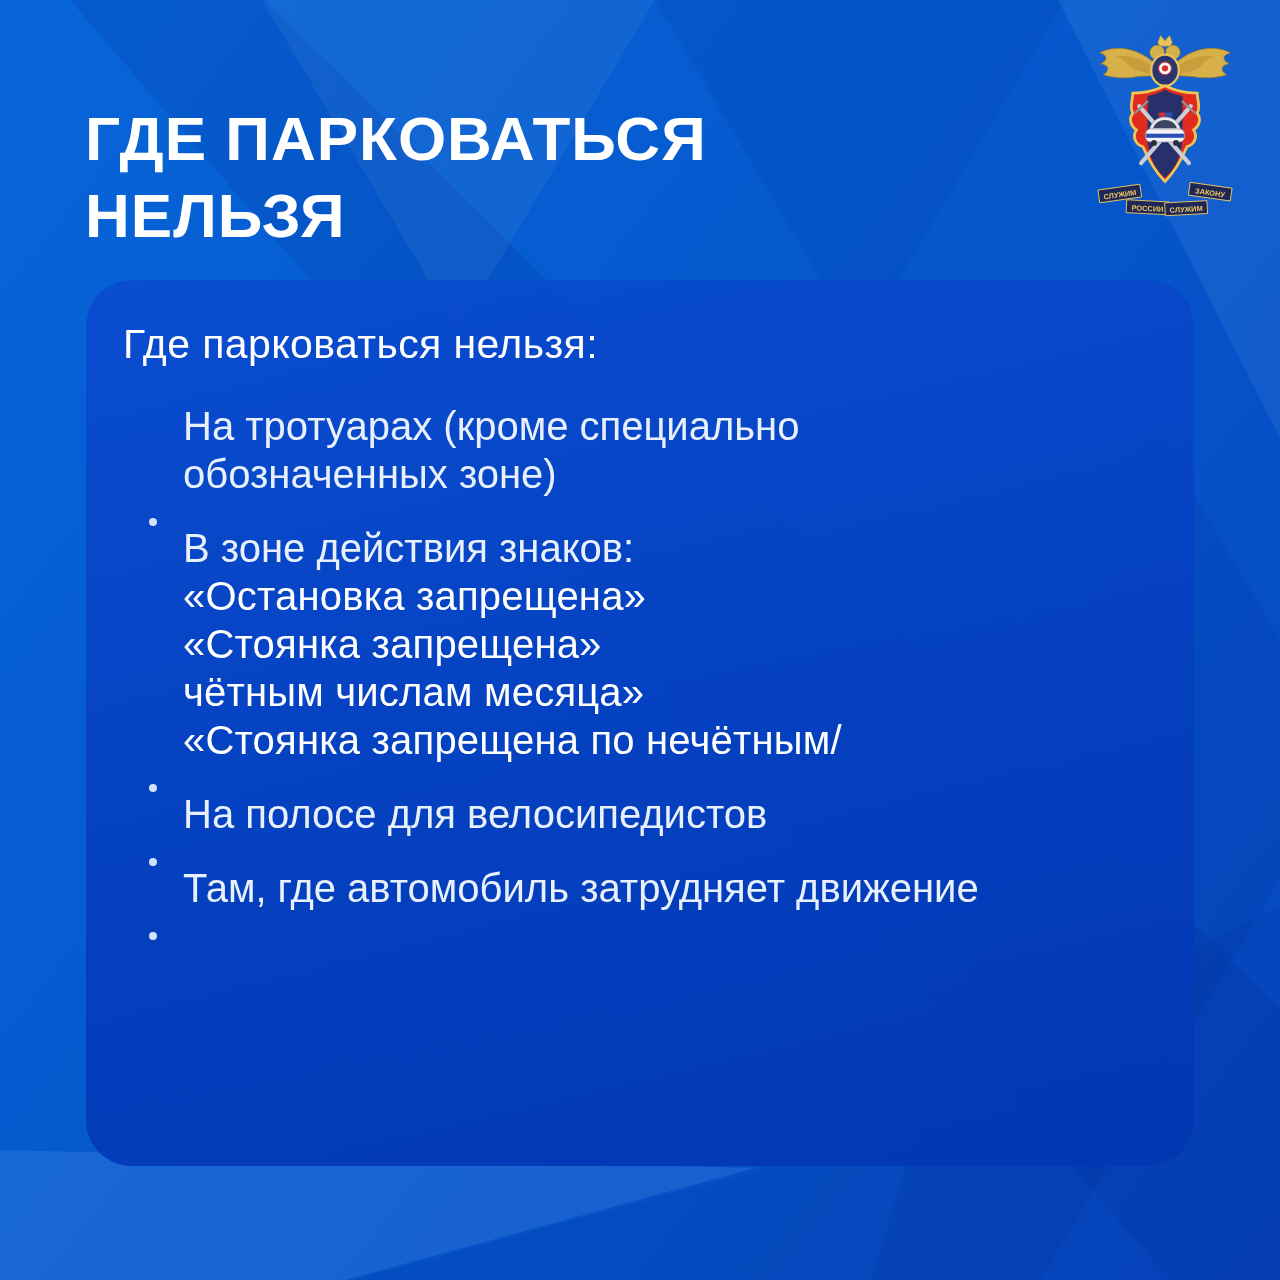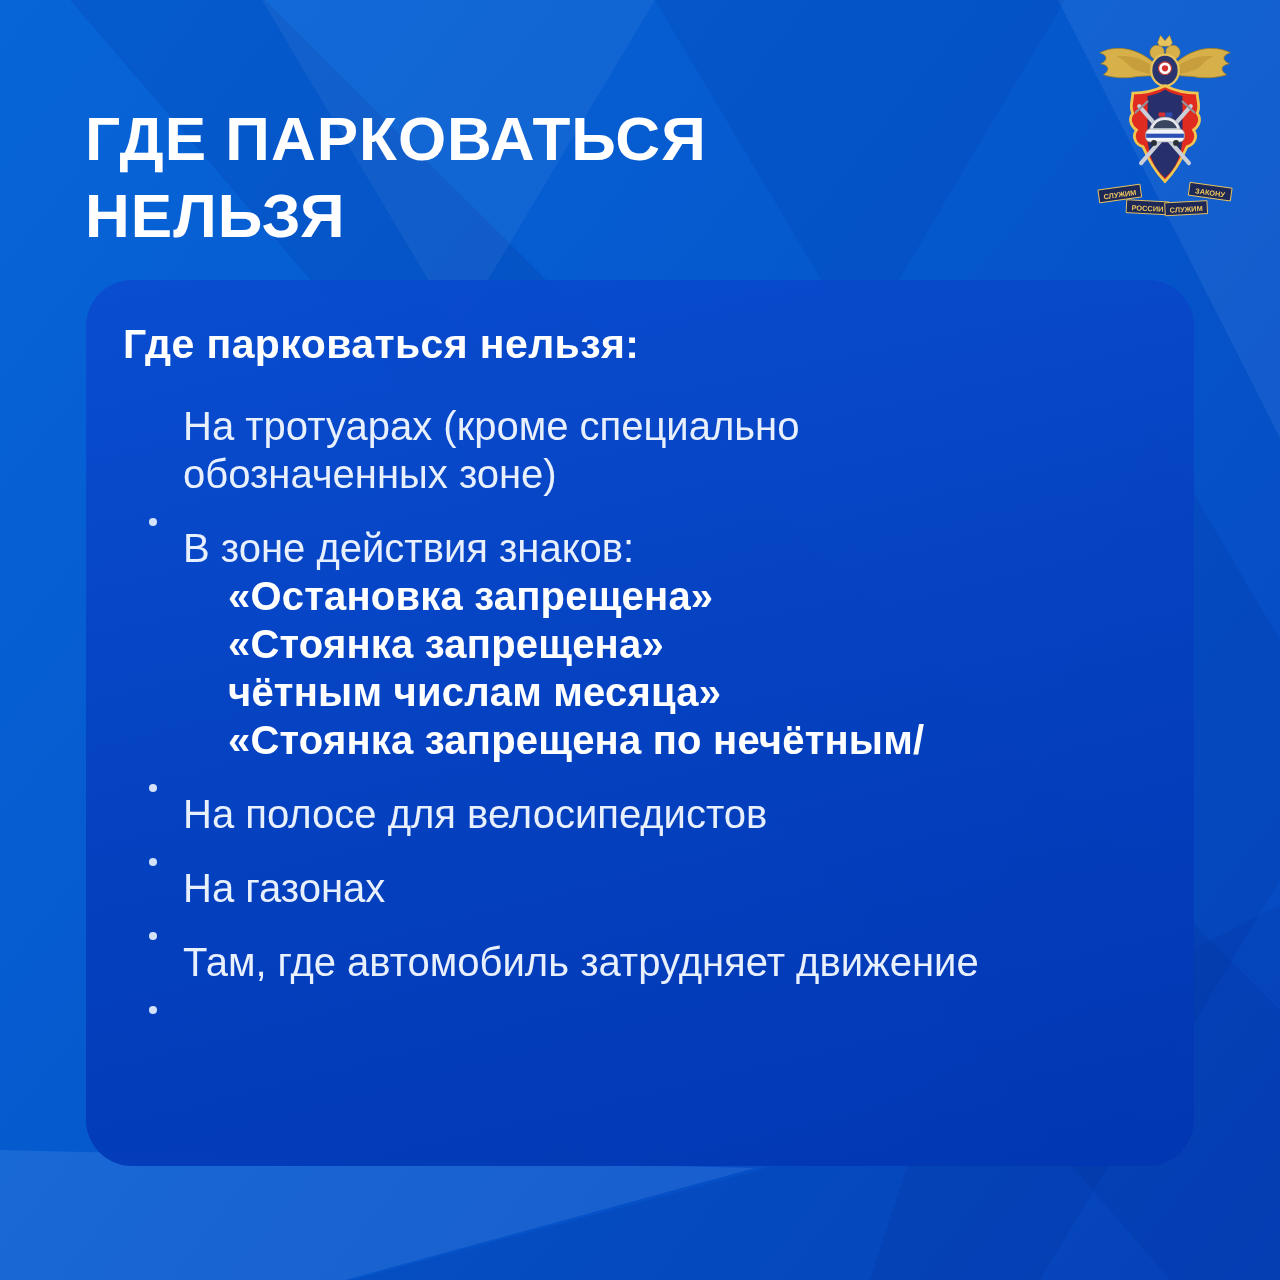--- a/index.html
+++ b/index.html
@@ -52,35 +52,35 @@
   .emblem{position:absolute;right:46px;top:26px;width:138px;height:208px;}
 
   .card{
     position:absolute;left:86px;top:280px;width:1108px;height:886px;
     border-radius:46px;box-sizing:border-box;
     padding:40px 46px 0 37px;
     background:linear-gradient(168deg,rgba(10,76,208,0.94) 0%,rgba(4,63,190,0.95) 55%,rgba(2,54,178,0.94) 100%);
   }
   .card-heading{
     margin:0 0 34px 0;color:#ffffff;
-    font-size:41px;font-weight:700;line-height:48px;letter-spacing:0.4px;
+    font-size:41px;font-weight:400;line-height:48px;letter-spacing:0.4px;
   }
   ul.rules{list-style:none;margin:0;padding:0;}
   ul.rules li{
     display:flex;margin:0 0 26px 0;
     color:#e8f0fd;font-size:40px;line-height:48px;font-weight:400;align-items:flex-end;
   }
   .dot{flex:0 0 60px;position:relative;}
   .dot::after{
     content:"";position:absolute;left:26px;top:20px;
     width:8px;height:8px;border-radius:50%;background:#d4e2f9;
   }
   .li-text{flex:1 1 auto;}
   .li-text .line{display:block;}
-  .li-text .line.bold{font-weight:700;color:#ffffff;letter-spacing:0.2px;margin-left:45px;}
+  .li-text .line.bold{font-weight:400;color:#ffffff;letter-spacing:0.2px;}
 </style>
 </head>
 <body>
 
 <div class="poster">
 
   <div class="facet facet-band"></div>
   <div class="facet facet-chevron-dark"></div>
   <div class="facet facet-top-light"></div>
   <div class="facet facet-right-light"></div>
@@ -184,26 +184,20 @@
         </div>
       </li>
 
       <li>
         <span class="dot"></span>
         <div class="li-text">
           <span class="line">На полосе для велосипедистов</span>
         </div>
       </li>
 
-      <li>
-        <span class="dot"></span>
-        <div class="li-text">
-          <span class="line">На газонах</span>
-        </div>
-      </li>
 
 
       <li>
         <span class="dot"></span>
         <div class="li-text">
           <span class="line">Там, где автомобиль затрудняет движение</span>
         </div>
       </li>
 
     </ul>

